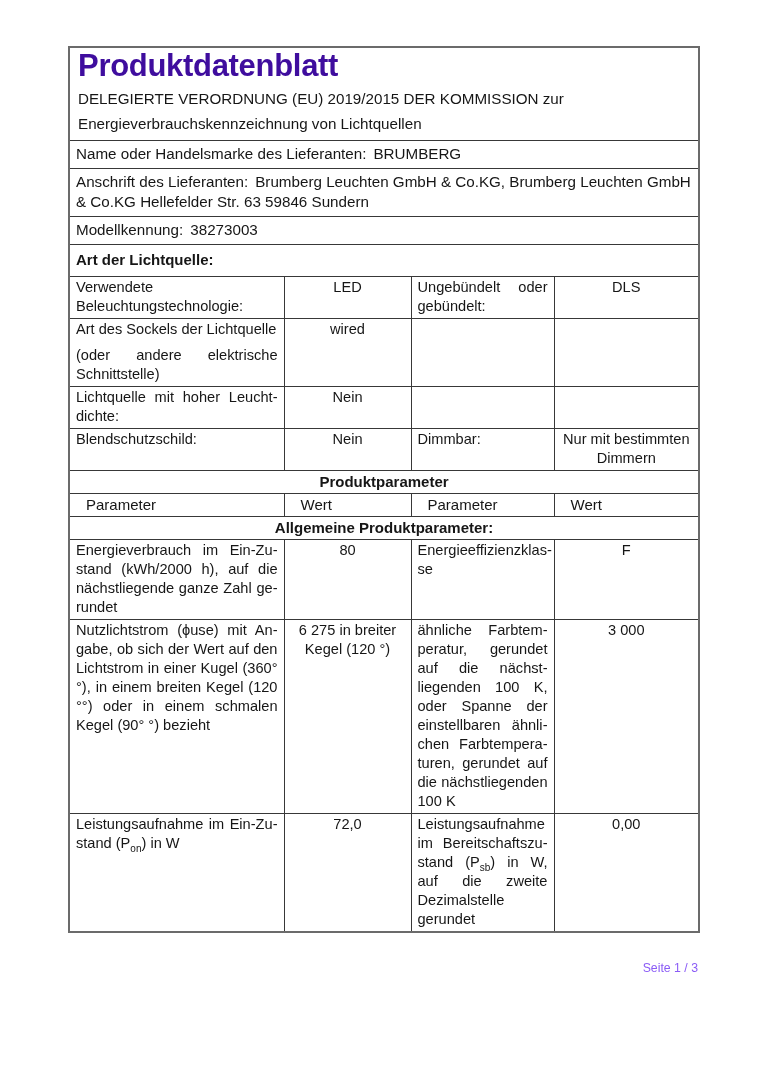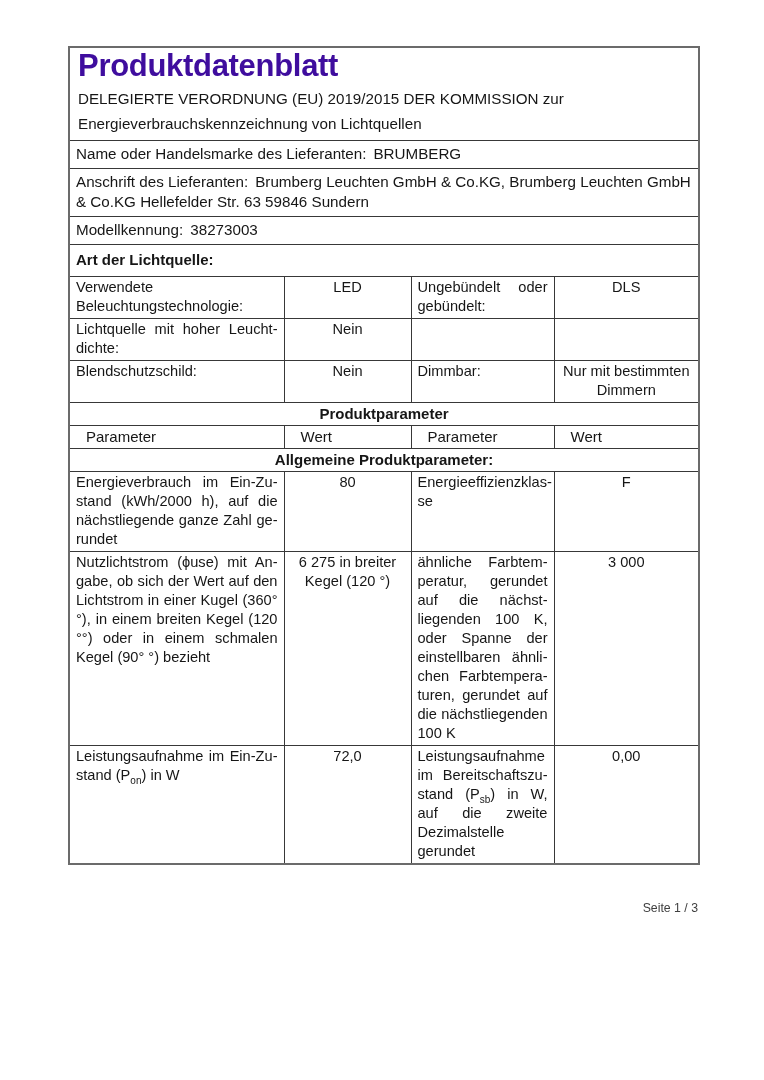--- a/index.html
+++ b/index.html
@@ -21,21 +21,21 @@
   .val{margin-left:7px;}
   td.art-header{font-size:15px;line-height:20px;font-weight:bold;padding:5px 6px 6px;}
   
   td.sect{text-align:center;font-weight:bold;font-size:15px;padding:1px 2px 2px;}
   td.colhead{font-size:15px;padding:1px 16px 2px;}
   
   td.p{text-align:justify;}
   td.v{text-align:center;padding:1px 4px 2px;}
   .para2{margin-top:7px;}
   sub{font-size:10px;line-height:0;}
-  .footer{width:630px;text-align:right;font-size:12.3px;margin-top:36px;color:#404040;}
+  .footer{width:630px;text-align:right;font-size:12.3px;margin-top:28px;color:#8b5cf6;}
 </style>
 </head>
 <body>
 
 <div class="viewport">
   <div class="page">
 
     <table class="doc">
       <colgroup>
         <col style="width:215px">
@@ -75,20 +75,29 @@
         <td colspan="4" class="art-header">Art der Lichtquelle:</td>
       </tr>
 
       <tr>
         <td class="p">Verwendete Beleuchtungstech­nologie:</td>
         <td class="v">LED</td>
         <td class="p">Ungebündelt oder gebündelt:</td>
         <td class="v">DLS</td>
       </tr>
 
+      <tr>
+        <td class="p">
+          <div>Art des Sockels der Lichtquelle</div>
+          <div class="para2">(oder andere elektrische Schnittstelle)</div>
+        </td>
+        <td class="v">wired</td>
+        <td class="p"></td>
+        <td class="v"></td>
+      </tr>
 
 
 
       <tr>
         <td class="p">Lichtquelle mit hoher Leucht­dichte:</td>
         <td class="v">Nein</td>
         <td class="p"></td>
         <td class="v"></td>
       </tr>
 

